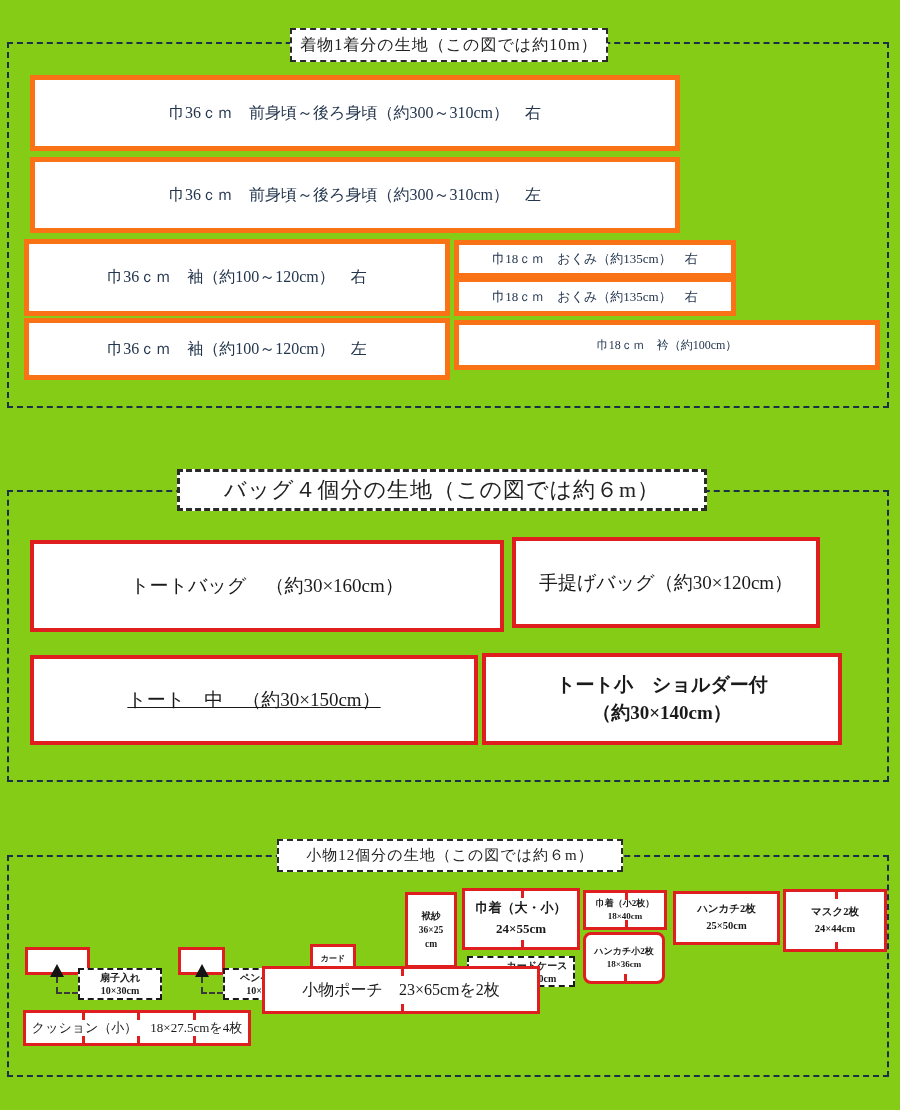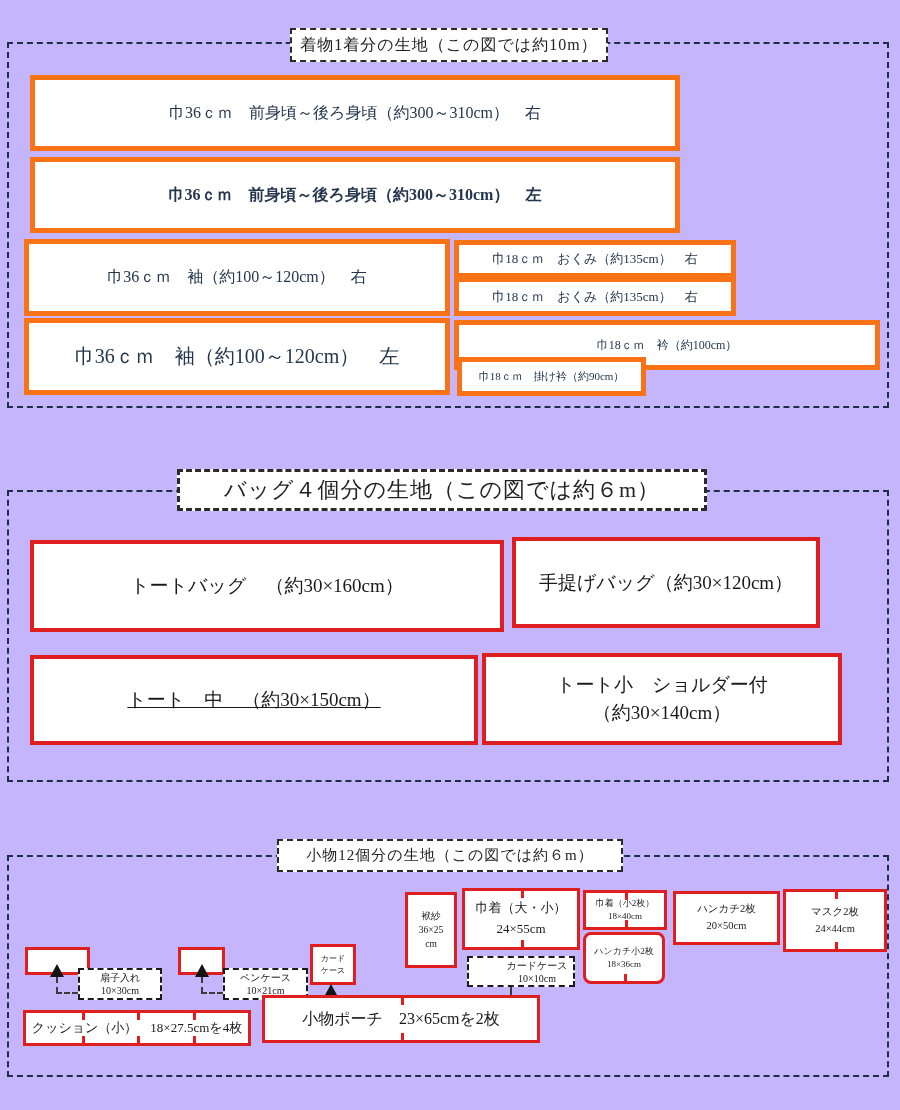--- a/index.html
+++ b/index.html
@@ -1,22 +1,22 @@
 <!DOCTYPE html>
 <html><head>
 <meta charset="utf-8">
 <style>
   html,body{margin:0;padding:0;background:#fff;}
   #canvas{
-    position:relative;width:900px;height:1110px;background:#c4b5fd;overflow:hidden;
+    position:relative;width:900px;height:1110px;background:#84cc16;overflow:hidden;
     font-family:"Liberation Serif","DejaVu Serif",serif;color:#222;
   }
   .abs{position:absolute;box-sizing:border-box;}
   .ctr{display:flex;align-items:center;justify-content:center;text-align:center;}
-  .pre{white-space:pre-line;}
+  .pre{white-space:pre-line;font-weight:bold;}
   
   .panel{border:2px dashed #1c2f49;background:transparent;}
   
   .title-box{background:#fff;border:2px dashed #2a2a2a;z-index:5;letter-spacing:1px;}
   
   .navy{border:5px solid #f97316;background:#fff;color:#24364e;}
   
   .red{border:4px solid #df1f1f;background:#fff;color:#1a1a1a;}
   .red-thin{border:3px solid #df1f1f;background:#fff;color:#1a1a1a;}
   
@@ -32,27 +32,26 @@
 </style>
 </head>
 <body>
 
 <div id="canvas">
 
   <div class="abs panel" style="left:7px;top:42px;width:882px;height:366px;"></div>
   <div class="abs title-box ctr" style="left:290px;top:28px;width:318px;height:34px;font-size:16px;">着物1着分の生地（この図では約10m）</div>
 
   <div class="abs navy ctr" style="left:30px;top:75px;width:650px;height:76px;font-size:16px;">巾36ｃｍ　前身頃～後ろ身頃（約300～310cm）　右</div>
-  <div class="abs navy ctr" style="left:30px;top:157px;width:650px;height:76px;font-size:16px;font-weight:bold;">巾36ｃｍ　前身頃～後ろ身頃（約300～310cm）　左</div>
+  <div class="abs navy ctr" style="left:30px;top:157px;width:650px;height:76px;font-size:16px;">巾36ｃｍ　前身頃～後ろ身頃（約300～310cm）　左</div>
   <div class="abs navy ctr" style="left:24px;top:239px;width:426px;height:77px;font-size:16px;">巾36ｃｍ　袖（約100～120cm）　右</div>
   <div class="abs navy ctr" style="left:454px;top:240px;width:282px;height:38px;font-size:13px;">巾18ｃｍ　おくみ（約135cm）　右</div>
   <div class="abs navy ctr" style="left:454px;top:277px;width:282px;height:39px;font-size:13px;">巾18ｃｍ　おくみ（約135cm）　右</div>
-  <div class="abs navy ctr" style="left:24px;top:318px;width:426px;height:77px;font-size:20px;">巾36ｃｍ　袖（約100～120cm）　左</div>
+  <div class="abs navy ctr" style="left:24px;top:318px;width:426px;height:62px;font-size:16px;">巾36ｃｍ　袖（約100～120cm）　左</div>
   <div class="abs navy ctr" style="left:454px;top:320px;width:426px;height:50px;font-size:12px;">巾18ｃｍ　衿（約100cm）</div>
-  <div class="abs navy ctr" style="left:457px;top:357px;width:189px;height:39px;font-size:11px;">巾18ｃｍ　掛け衿（約90cm）</div>
 
   <div class="abs panel" style="left:7px;top:490px;width:882px;height:292px;"></div>
   <div class="abs title-box ctr" style="left:177px;top:469px;width:530px;height:42px;font-size:22px;border-width:3px;">バッグ４個分の生地（この図では約６m）</div>
 
   <div class="abs red ctr" style="left:30px;top:540px;width:474px;height:92px;font-size:19px;">トートバッグ　（約30×160cm）</div>
   <div class="abs red ctr" style="left:512px;top:537px;width:308px;height:91px;font-size:19px;">手提げバッグ（約30×120cm）</div>
   <div class="abs red ctr" style="left:30px;top:655px;width:448px;height:90px;font-size:19px;text-decoration:underline;">トート　中　（約30×150cm）</div>
   <div class="abs red ctr pre" style="left:482px;top:653px;width:360px;height:92px;font-size:19px;line-height:1.5;">トート小　ショルダー付
 （約30×140cm）</div>
 
@@ -103,38 +102,38 @@
     <span class="tick b" style="left:50%;"></span>
   </div>
 
   <div class="abs red-thin ctr pre" style="left:583px;top:932px;width:82px;height:52px;font-size:9px;line-height:1.5;border-radius:8px;">
     <span class="pre">ハンカチ小2枚
 18×36cm</span>
     <span class="tick b" style="left:50%;"></span>
   </div>
 
   <div class="abs red-thin ctr pre" style="left:673px;top:891px;width:107px;height:54px;font-size:10.5px;line-height:1.6;">ハンカチ2枚
-20×50cm</div>
+25×50cm</div>
 
   <div class="abs red-thin ctr pre" style="left:783px;top:889px;width:104px;height:63px;font-size:10.5px;line-height:1.6;">
     <span class="pre">マスク2枚
 24×44cm</span>
     <span class="tick t" style="left:50%;"></span>
     <span class="tick b" style="left:50%;"></span>
   </div>
 
   <div class="abs red-thin ctr" style="left:23px;top:1010px;width:228px;height:36px;font-size:13px;">
     <span>クッション（小）　18×27.5cmを4枚</span>
     <span class="tick t" style="left:25%;"></span>
     <span class="tick t" style="left:50%;"></span>
     <span class="tick t" style="left:75%;"></span>
     <span class="tick b" style="left:25%;"></span>
     <span class="tick b" style="left:50%;"></span>
     <span class="tick b" style="left:75%;"></span>
   </div>
 
-  <div class="abs red-thin ctr" style="left:262px;top:995px;width:278px;height:48px;font-size:16px;">
+  <div class="abs red-thin ctr" style="left:262px;top:966px;width:278px;height:48px;font-size:16px;">
     <span>小物ポーチ　23×65cmを2枚</span>
     <span class="tick t" style="left:50%;"></span>
     <span class="tick b" style="left:50%;"></span>
   </div>
 
 </div>
 
 </body></html>

